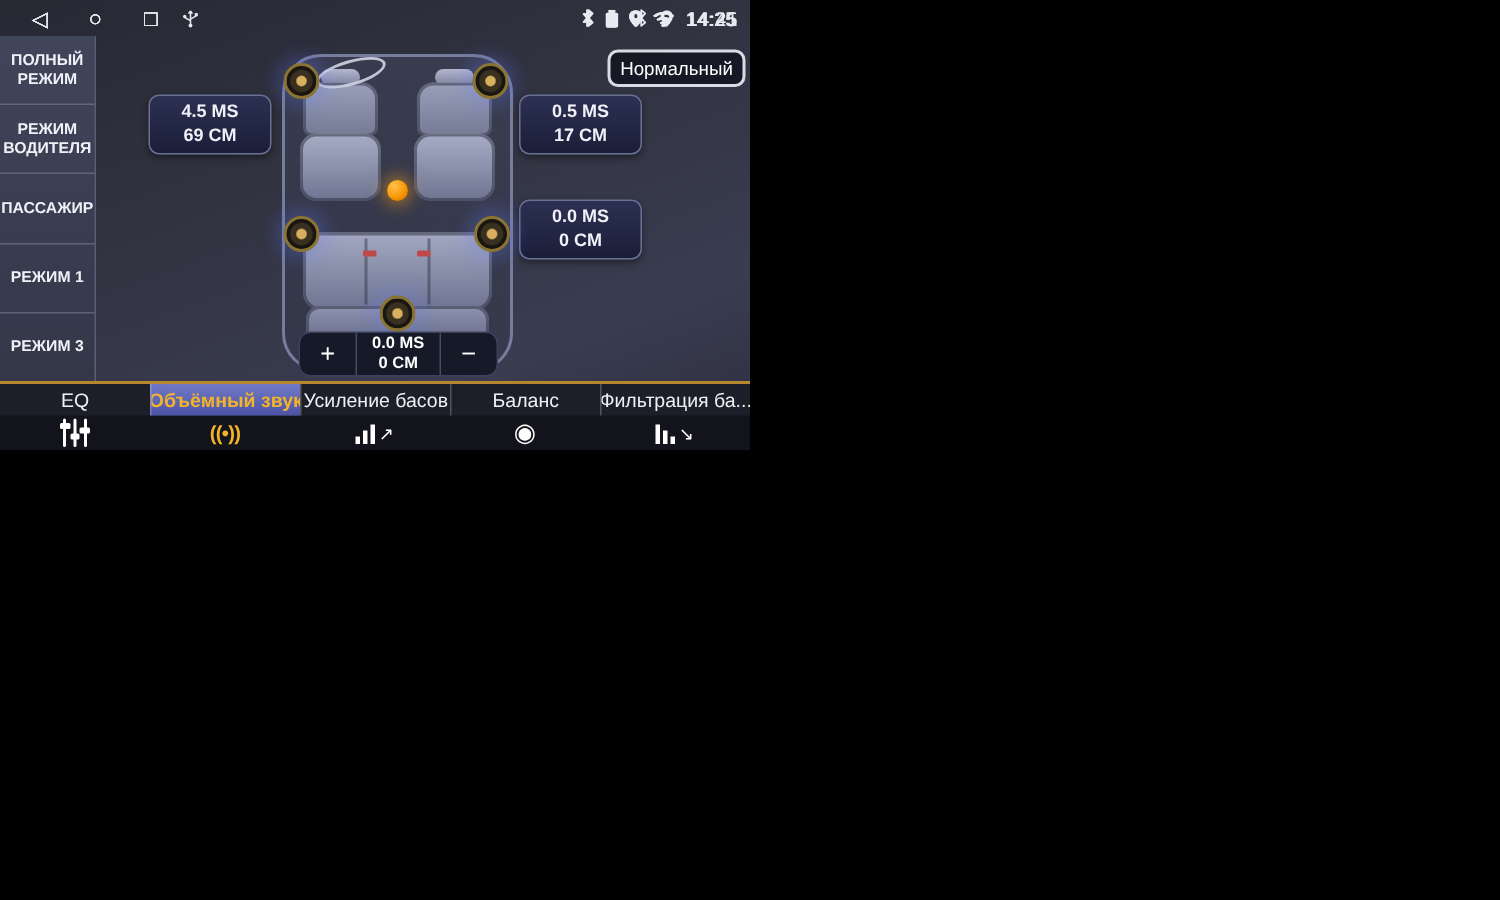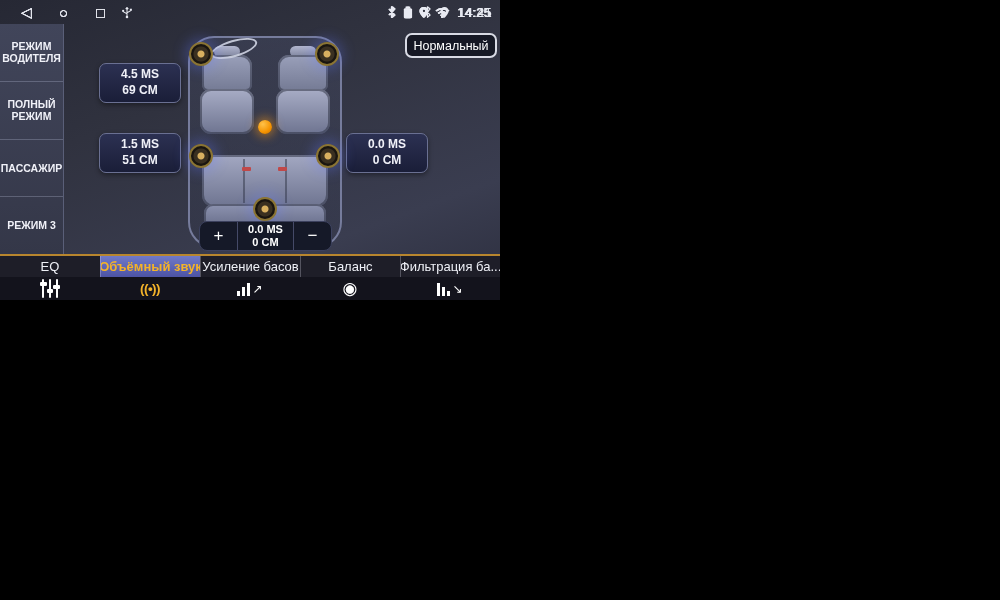--- a/index.html
+++ b/index.html
@@ -913,34 +913,35 @@
               <path d="M1 4.2 a11 11 0 0 1 14 0" fill="none" stroke="#e8eaf2" stroke-width="1.5"></path>
               <path d="M3.5 7 a7 7 0 0 1 9 0" fill="none" stroke="#e8eaf2" stroke-width="1.5"></path>
               <path d="M6 9.5 a3.5 3.5 0 0 1 4 0" fill="none" stroke="#e8eaf2" stroke-width="1.5"></path>
               <circle cx="8" cy="11" r="1.2" fill="#e8eaf2"></circle>
             </svg>
           </span>
         </span>
       <span class="time">14:25</span>
     </header>
     <nav class="spanel">
+        <div class="sp-item bold">ПОЛНЫЙ РЕЖИМ</div>
         <div class="sp-item bold">РЕЖИМ ВОДИТЕЛЯ</div>
-        <div class="sp-item bold">ПОЛНЫЙ РЕЖИМ</div>
         <div class="sp-item bold">ПАССАЖИР</div>
+        <div class="sp-item bold">РЕЖИМ 1</div>
         <div class="sp-item bold">РЕЖИМ 3</div>
       </nav>
     <div class="chip">Нормальный</div>
 
     <button class="dbtn fl">
       <span>4.5 MS</span>
       <span>69 CM</span>
     </button>
-    <button class="dbtn rl">
-      <span>1.5 MS</span>
-      <span>51 CM</span>
+    <button class="dbtn fr">
+      <span>0.5 MS</span>
+      <span>17 CM</span>
     </button>
     <button class="dbtn rr">
       <span>0.0 MS</span>
       <span>0 CM</span>
     </button>
 
     <div class="carbox"></div>
     <i class="wheel"></i>
     <div class="seat fl">
         <i class="head"></i>

